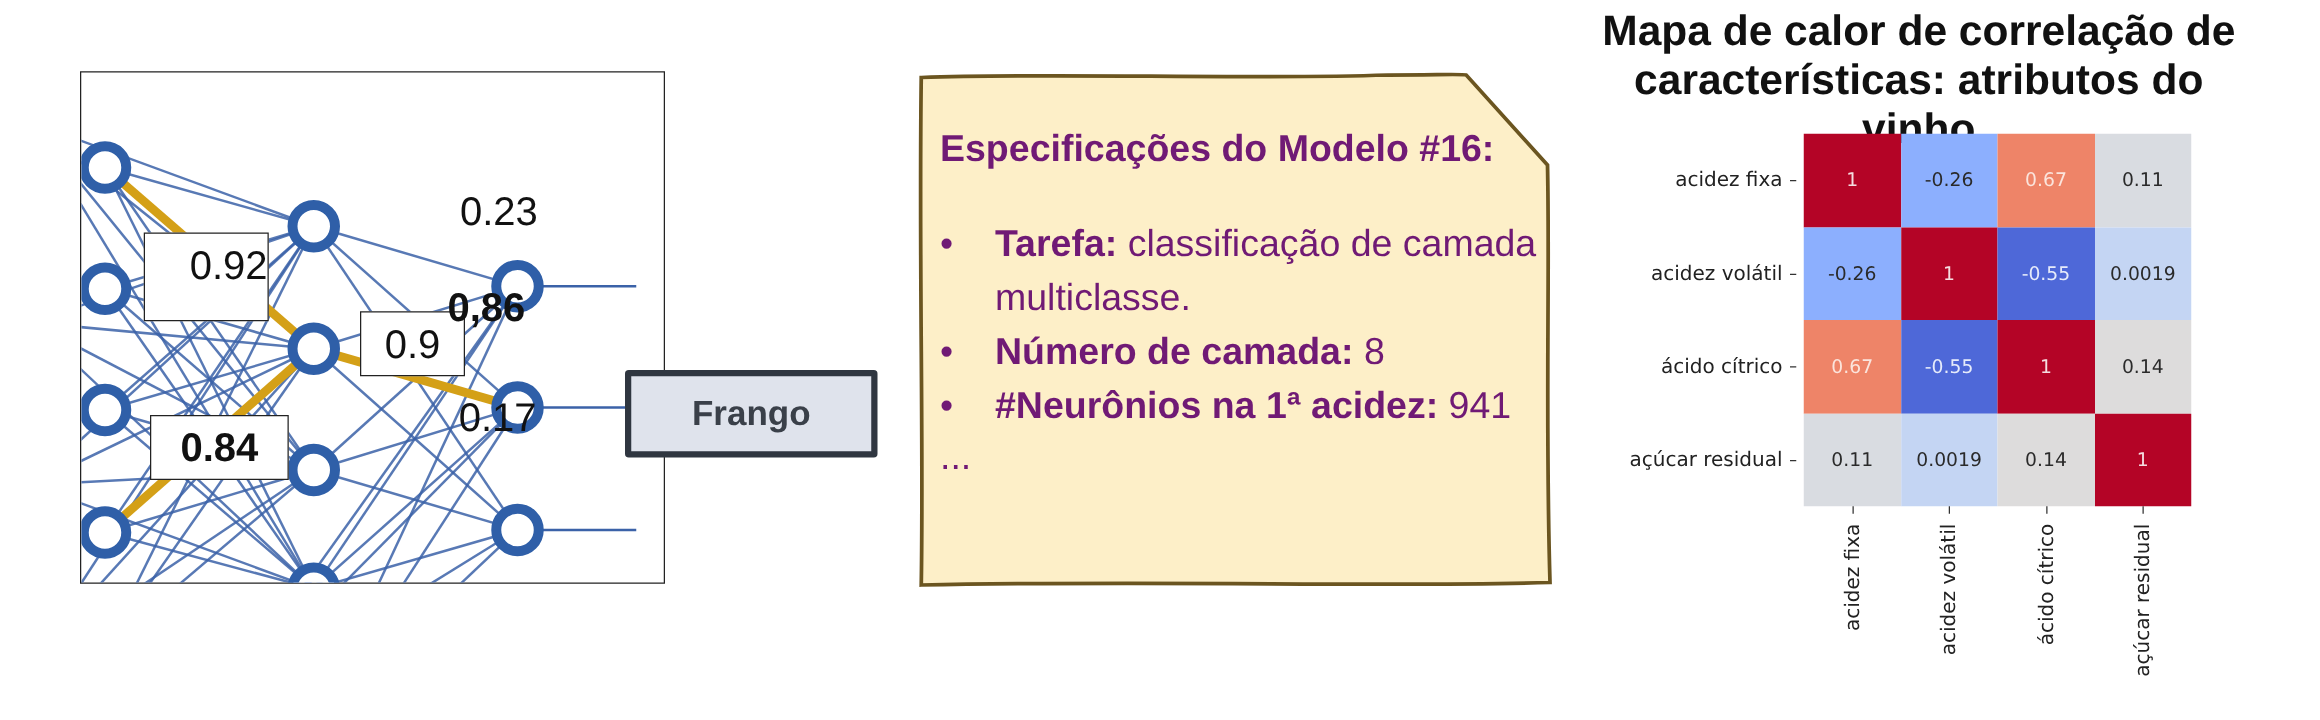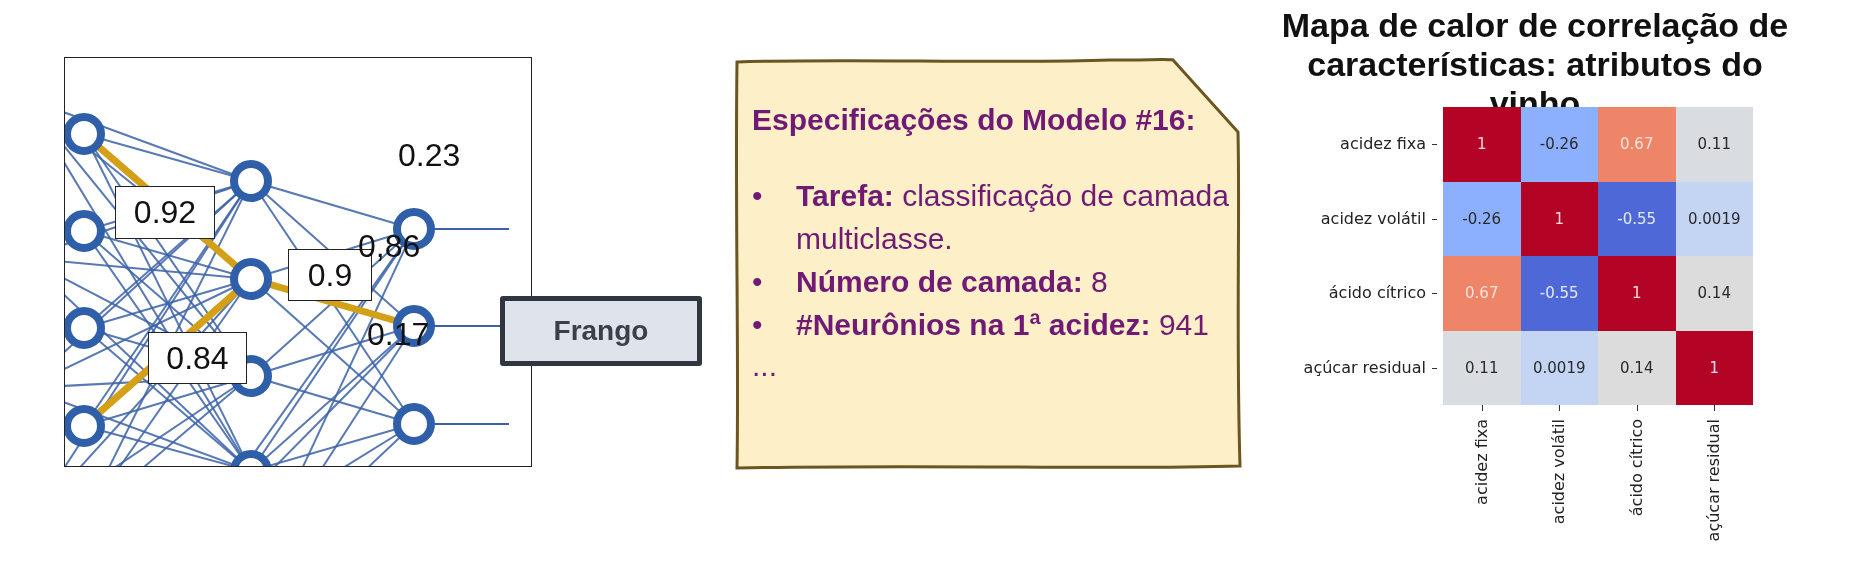--- a/index.html
+++ b/index.html
@@ -9,21 +9,21 @@
 
   
   #net-panel { left:64px; top:57px; width:468px; height:410px; border:1.5px solid #222;
                box-sizing:border-box; overflow:hidden; background:#fff; }
   #net-svg { position:absolute; left:0; top:0; }
   #net-title { position:absolute; left:130px; top:10px; width:200px; text-align:center;
                font-weight:bold; font-size:30px; line-height:38px; color:#111; }
   .wlabel { position:absolute; background:#fff; border:1.5px solid #222; box-sizing:border-box;
             font-size:32px; color:#111; text-align:center; line-height:50px; }
   .olabel { position:absolute; font-size:32px; color:#111; }
-  .olabel.bold { font-weight:normal; }
+  .olabel.bold { font-weight:bold; }
 
   
   #frango { left:500px; top:296px; width:202px; height:70px; background:#dfe3ec;
             border:5px solid #2f3640; box-sizing:border-box; border-radius:3px;
             color:#3a4049; font-weight:bold; font-size:28px; text-align:center; line-height:60px; }
 
   
   #note-svg { position:absolute; left:730px; top:52px; }
   #note-content { position:absolute; left:752px; top:100px; width:480px; color:#701a75; }
   #note-title { font-weight:bold; font-size:30px; line-height:40px; margin:0 0 34px 0; }
@@ -121,25 +121,25 @@
       <circle cx="19" cy="460" r="17" fill="#fff" stroke="#2f5fa8" stroke-width="8"></circle>
       <circle cx="186" cy="123" r="17" fill="#fff" stroke="#2f5fa8" stroke-width="8"></circle>
       <circle cx="186" cy="221" r="17" fill="#fff" stroke="#2f5fa8" stroke-width="8"></circle>
       <circle cx="186" cy="318" r="17" fill="#fff" stroke="#2f5fa8" stroke-width="8"></circle>
       <circle cx="186" cy="413" r="17" fill="#fff" stroke="#2f5fa8" stroke-width="8"></circle>
       <circle cx="349" cy="171" r="17" fill="#fff" stroke="#2f5fa8" stroke-width="8"></circle>
       <circle cx="349" cy="268" r="17" fill="#fff" stroke="#2f5fa8" stroke-width="8"></circle>
       <circle cx="349" cy="366" r="17" fill="#fff" stroke="#2f5fa8" stroke-width="8"></circle>
     </svg>
   <div id="wlabels">
-      <div class="wlabel" style="left: 50px; top: 128px; width: 100px; height: 53px;">0.92</div>
+      <div class="wlabel" style="left: 50px; top: 128px; width: 100px; height: 71px; text-align: right;">0.92</div>
       <div class="wlabel" style="left: 223px; top: 191px; width: 84px; height: 52px;">0.9</div>
-      <div class="wlabel" style="left: 83px; top: 274px; width: 99px; height: 52px;">0.84</div>
+      <div class="wlabel" style="left: 55px; top: 274px; width: 111px; height: 52px; font-weight: bold;">0.84</div>
     </div>
-  <div class="olabel" style="left:303px; top:79px;margin-left:30px;">0.23</div>
+  <div class="olabel" style="left:303px; top:93px;">0.23</div>
   <div class="olabel bold" style="left:293px; top:170px;">0,86</div>
   <div class="olabel" style="left:302px; top:258px;">0.17</div>
 </div>
 
 <div id="frango" class="abs">Frango</div>
 
 <svg id="note-svg" width="520" height="430">
   <path id="note-path" d="M7,10 C120,6 260,12 380,8 C420,8 440,7 443,8 L508,80 C510,170 506,280 510,414 C380,418 200,412 7,416 C9,300 5,160 7,10 Z" stroke-width="3" fill="#fdefc8" stroke="#6b5520"></path>
 </svg>
 <div id="note-content">

